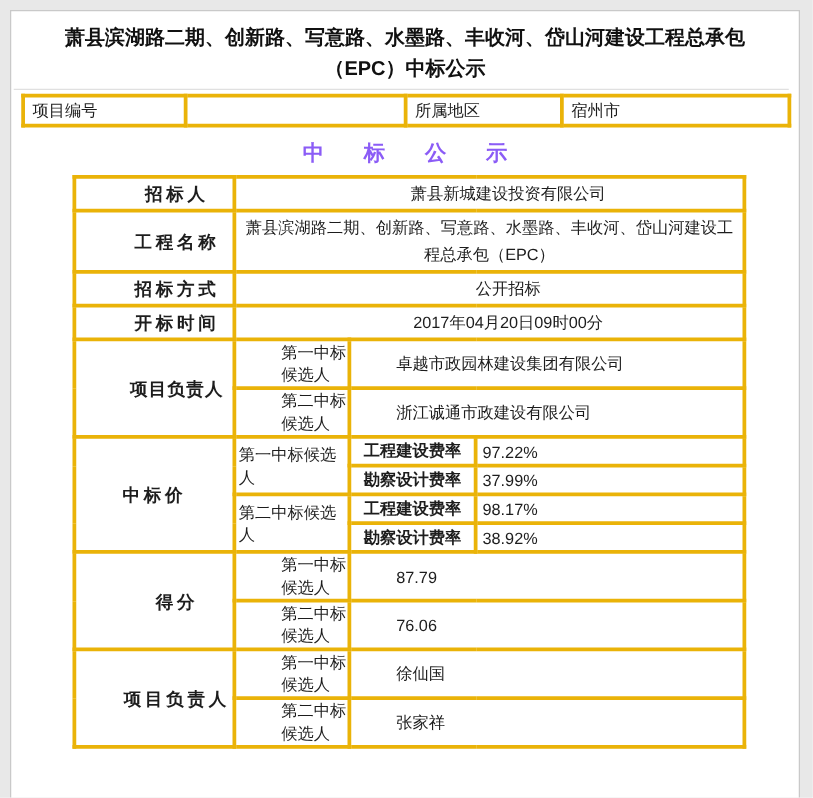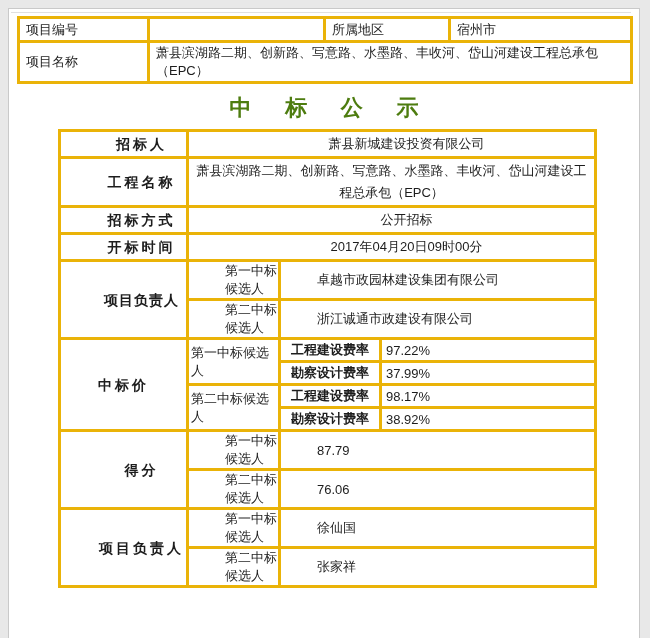--- a/index.html
+++ b/index.html
@@ -42,25 +42,25 @@
     height: 24px;
     padding: 1px 6px;
     text-align: left;
     vertical-align: middle;
   }
 
   .section-heading {
     margin-top: 9px;
     text-align: center;
     font-family: "DejaVu Serif", "Liberation Serif", serif;
-    font-size: 22px;
+    font-size: 17px;
     font-weight: bold;
     letter-spacing: 13px;
     text-indent: 13px;
-    color: #4d7c0f;
+    color: #8b5cf6;
     white-space: nowrap;
   }
 
   table.detail-table {
     width: 536px;
     margin: 6px 0 0 49px;
   }
   table.detail-table td { vertical-align: middle; }
   td.lbl {
     font-weight: bold;
@@ -76,40 +76,37 @@
   td.fee { font-weight: bold; text-align: center; }
   tr.h27 td { height: 27px; padding-left: 36px; }
   td.row-project { height: 49px; padding-left: 36px; }
   td.row-price { height: 23px; margin-top: 12px; }
 </style>
 </head>
 <body>
 
 <div class="content-box">
 
+  <div class="doc-title">萧县滨湖路二期、创新路、写意路、水墨路、丰收河、岱山河建设工程总承包（EPC）中标公示</div>
 
   <hr class="title-sep">
 
   <table class="info-table">
     <colgroup>
       <col style="width:130px">
         <col style="width:176px">
         <col style="width:125px">
         <col style="width:182px">
     </colgroup>
     <tbody>
         <tr>
       <td>项目编号</td>
       <td></td>
       <td>所属地区</td>
       <td>宿州市</td>
-    </tr>
-    <tr>
-      <td>项目名称</td>
-      <td colspan="3">萧县滨湖路二期、创新路、写意路、水墨路、丰收河、岱山河建设工程总承包（EPC）</td>
     </tr>
   </tbody>
     </table>
 
   <div class="section-heading">中 标 公 示</div>
 
   <table class="detail-table">
     <colgroup>
       <col style="width:128px">
         <col style="width:92px">

